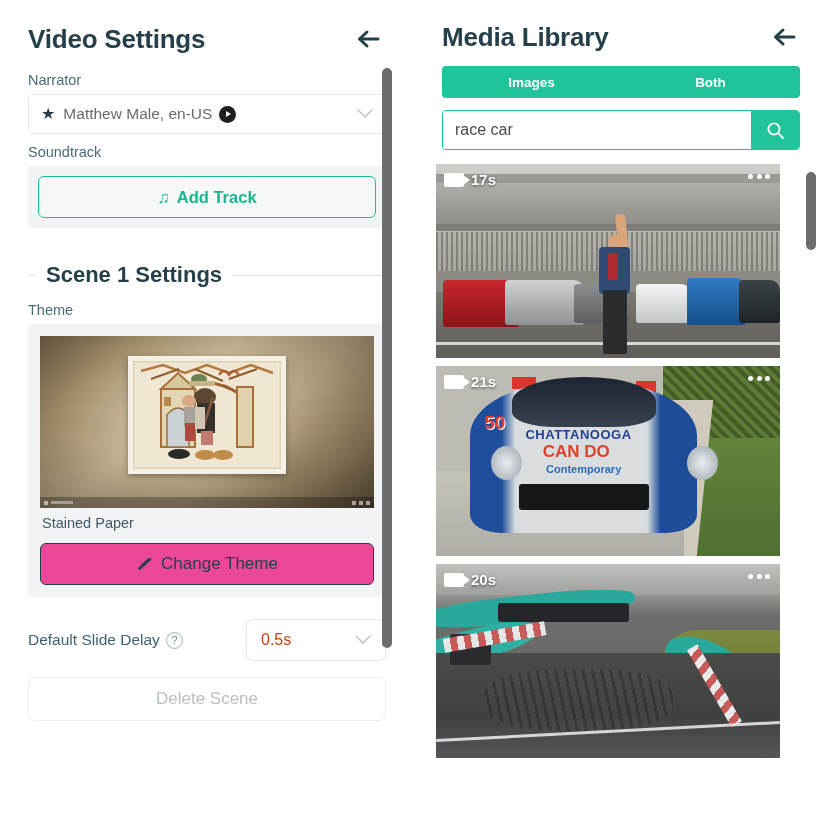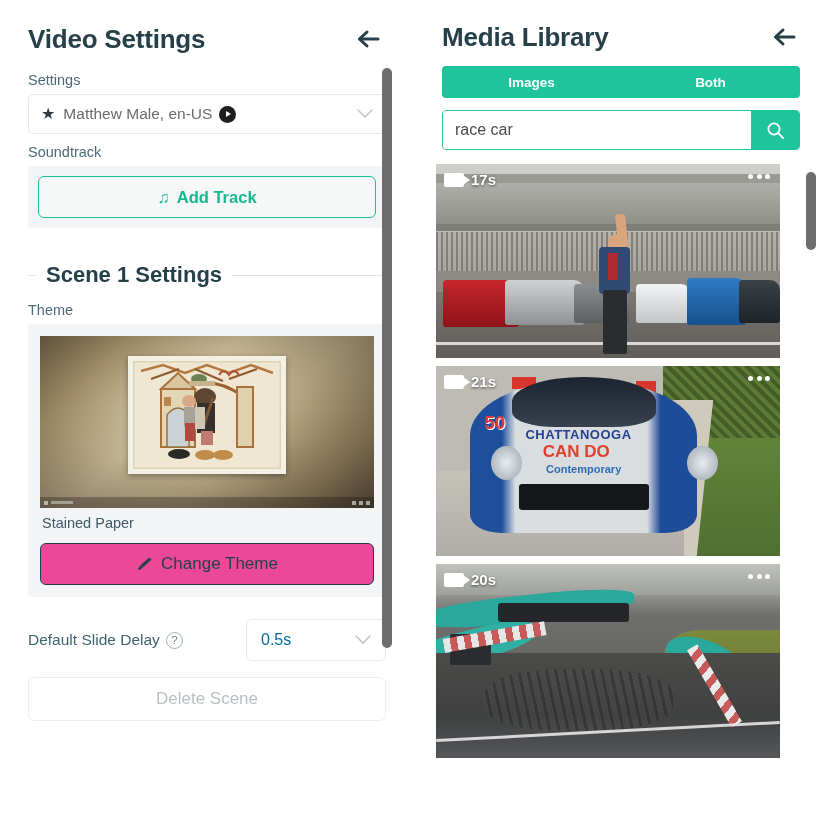--- a/index.html
+++ b/index.html
@@ -105,21 +105,21 @@
     margin: 22px 0 0 0;
   }
   .delay-label { font-size: 15.5px; color: #3e6272; display: flex; align-items: center; gap: 6px; }
   .help-circle {
     width: 17px; height: 17px; border-radius: 50%; border: 1.3px solid #9fb0b8;
     color: #6d8793; font-size: 11.5px; display: inline-flex; align-items: center; justify-content: center;
   }
   .delay-select {
     width: 140px; height: 42px; border: 1px solid #e6e8ea; border-radius: 6px;
     display: flex; align-items: center; padding: 0 14px; background: #fff;
-    font-size: 16px; color: #0369a1; cursor: pointer;
+    font-size: 16px; color: #c2410c; cursor: pointer;
   }
   .delete-scene-btn {
     margin-top: 16px; height: 44px; width: 100%;
     border: 1px solid #eceef0; border-radius: 6px; background: #fff;
     color: #b9bfc3; font-size: 17px;
     display: flex; align-items: center; justify-content: center; cursor: pointer;
   }
 
   .scrollbar-track { position: absolute; width: 10px; }
   .scrollbar-thumb { width: 10px; background: #6d6d6d; border-radius: 5px; cursor: pointer; }
@@ -246,21 +246,21 @@
       <div class="back-arrow">
         <svg width="26" height="20" viewBox="0 0 26 20">
           <path d="M11 3 L3.5 10 L11 17" fill="none" stroke="#26404a" stroke-width="3" stroke-linecap="round" stroke-linejoin="round"></path>
           <path d="M4 10 H22" fill="none" stroke="#26404a" stroke-width="3" stroke-linecap="round"></path>
         </svg>
       </div>
     </div>
 
     <div class="left-inner">
 
-      <div class="field-label">Settings</div>
+      <div class="field-label">Narrator</div>
       <div class="narrator-select">
         <span class="star-icon">★</span>
         <span class="narrator-text">Matthew Male, en-US</span>
         <span class="play-badge">
           <svg width="8" height="8" viewBox="0 0 8 8">
             <path d="M2 1 L7 4 L2 7 Z" fill="#ffffff"></path>
           </svg>
         </span>
         <span class="chev">
           <svg width="16" height="10" viewBox="0 0 16 10">

